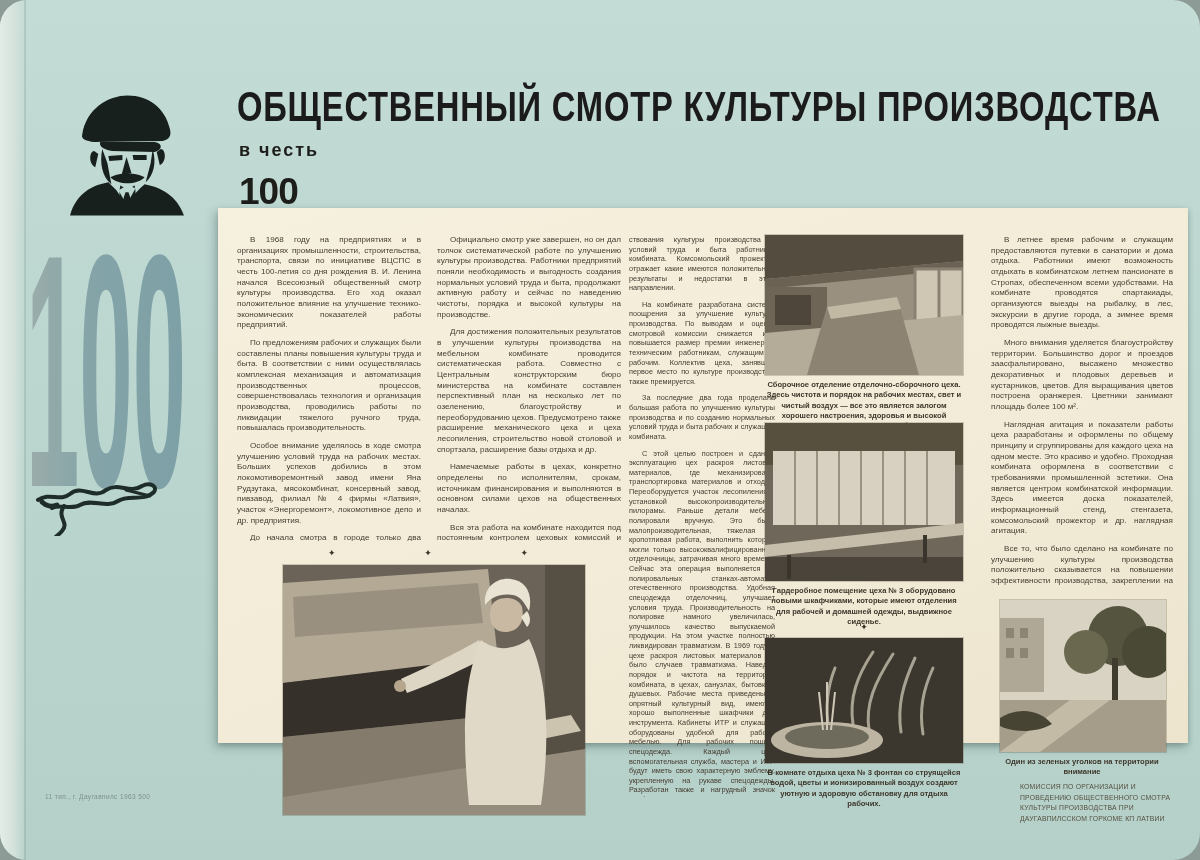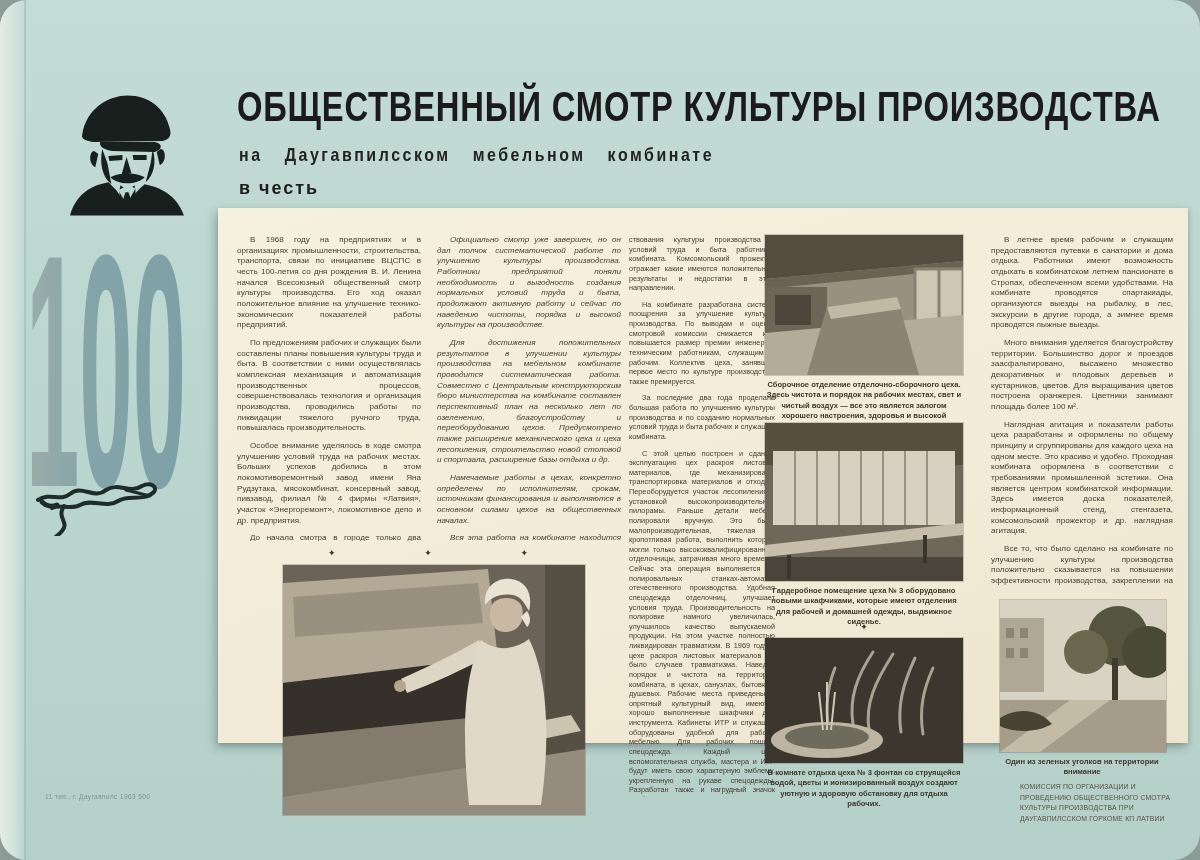--- a/index.html
+++ b/index.html
@@ -30,21 +30,21 @@
   .flourish{position:absolute;left:30px;top:476px;width:138px;height:60px;}
   .imprint{position:absolute;left:45px;top:793px;font-size:6.5px;color:#7e918c;letter-spacing:.4px;}
 
   
   .panel{position:absolute;left:218px;top:208px;width:970px;height:535px;
     background:linear-gradient(160deg,#f6f0de 0%,#f2ebd7 60%,#ece4cd 100%);
     box-shadow:-3px 4px 9px rgba(40,60,55,.30),1px 2px 4px rgba(40,60,55,.18);}
   .col{position:absolute;top:27px;font-size:8.1px;line-height:1.32;text-align:justify;overflow:hidden;}
   .col p{margin:0 0 7px 0;text-indent:13px;}
   .col1{left:19px;width:184px;height:306px;}
-  .col2{left:219px;width:184px;height:306px;font-style:italic;}
+  .col2{left:219px;width:184px;height:306px;}
   .col3{left:411px;width:146px;height:562px;font-size:7.3px;}
   .col4{left:773px;width:182px;height:350px;}
 
   .orn-row{position:absolute;left:110px;top:340px;width:200px;display:flex;justify-content:space-between;
     color:#3a332a;font-size:9px;}
   .orn-single{position:absolute;left:547px;top:414px;width:198px;text-align:center;color:#3a332a;font-size:9px;}
 
   .photo{position:absolute;background:#777;box-shadow:0 0 0 1px rgba(80,70,50,.25);}
   .photo svg{display:block;}
   .ph-main{left:65px;top:357px;width:302px;height:250px;}
@@ -84,21 +84,20 @@
         <path d="M56,100 C60,104 66,104 70,100 C73,112 69,124 63,128 C57,124 53,112 56,100 Z"></path>
         <path d="M6,130 C12,108 28,100 44,97 L52,105 C55,110 58,114 62,118 L66,114 C70,109 74,104 80,99 C96,102 112,110 119,130 Z"></path>
       </g>
       <path d="M54,105 L62,119 L71,103 L63,100 Z" fill="#bdd7d1"></path>
       <path d="M61,107 L58,116 L63,126 L67,116 L64,107 Z" fill="#17201d"></path>
     </svg>
   </div>
 
   <div class="title-block">
     <h1 class="poster-title"><span class="squeeze">ОБЩЕСТВЕННЫЙ СМОТР КУЛЬТУРЫ ПРОИЗВОДСТВА</span></h1>
-    <div class="poster-subtitle"><span class="squeeze">на Даугавпилсском мебельном комбинате</span></div>
     <div class="dedication">
       <span class="pre">в честь</span>
       <span class="num">100</span>
       <span class="suf">-летия со дня рождения</span>
       <span class="name">В. И. ЛЕНИНА</span>
     </div>
   </div>
 
   <div class="big-100">
     <svg viewBox="0 0 162 246" width="162" height="246">

